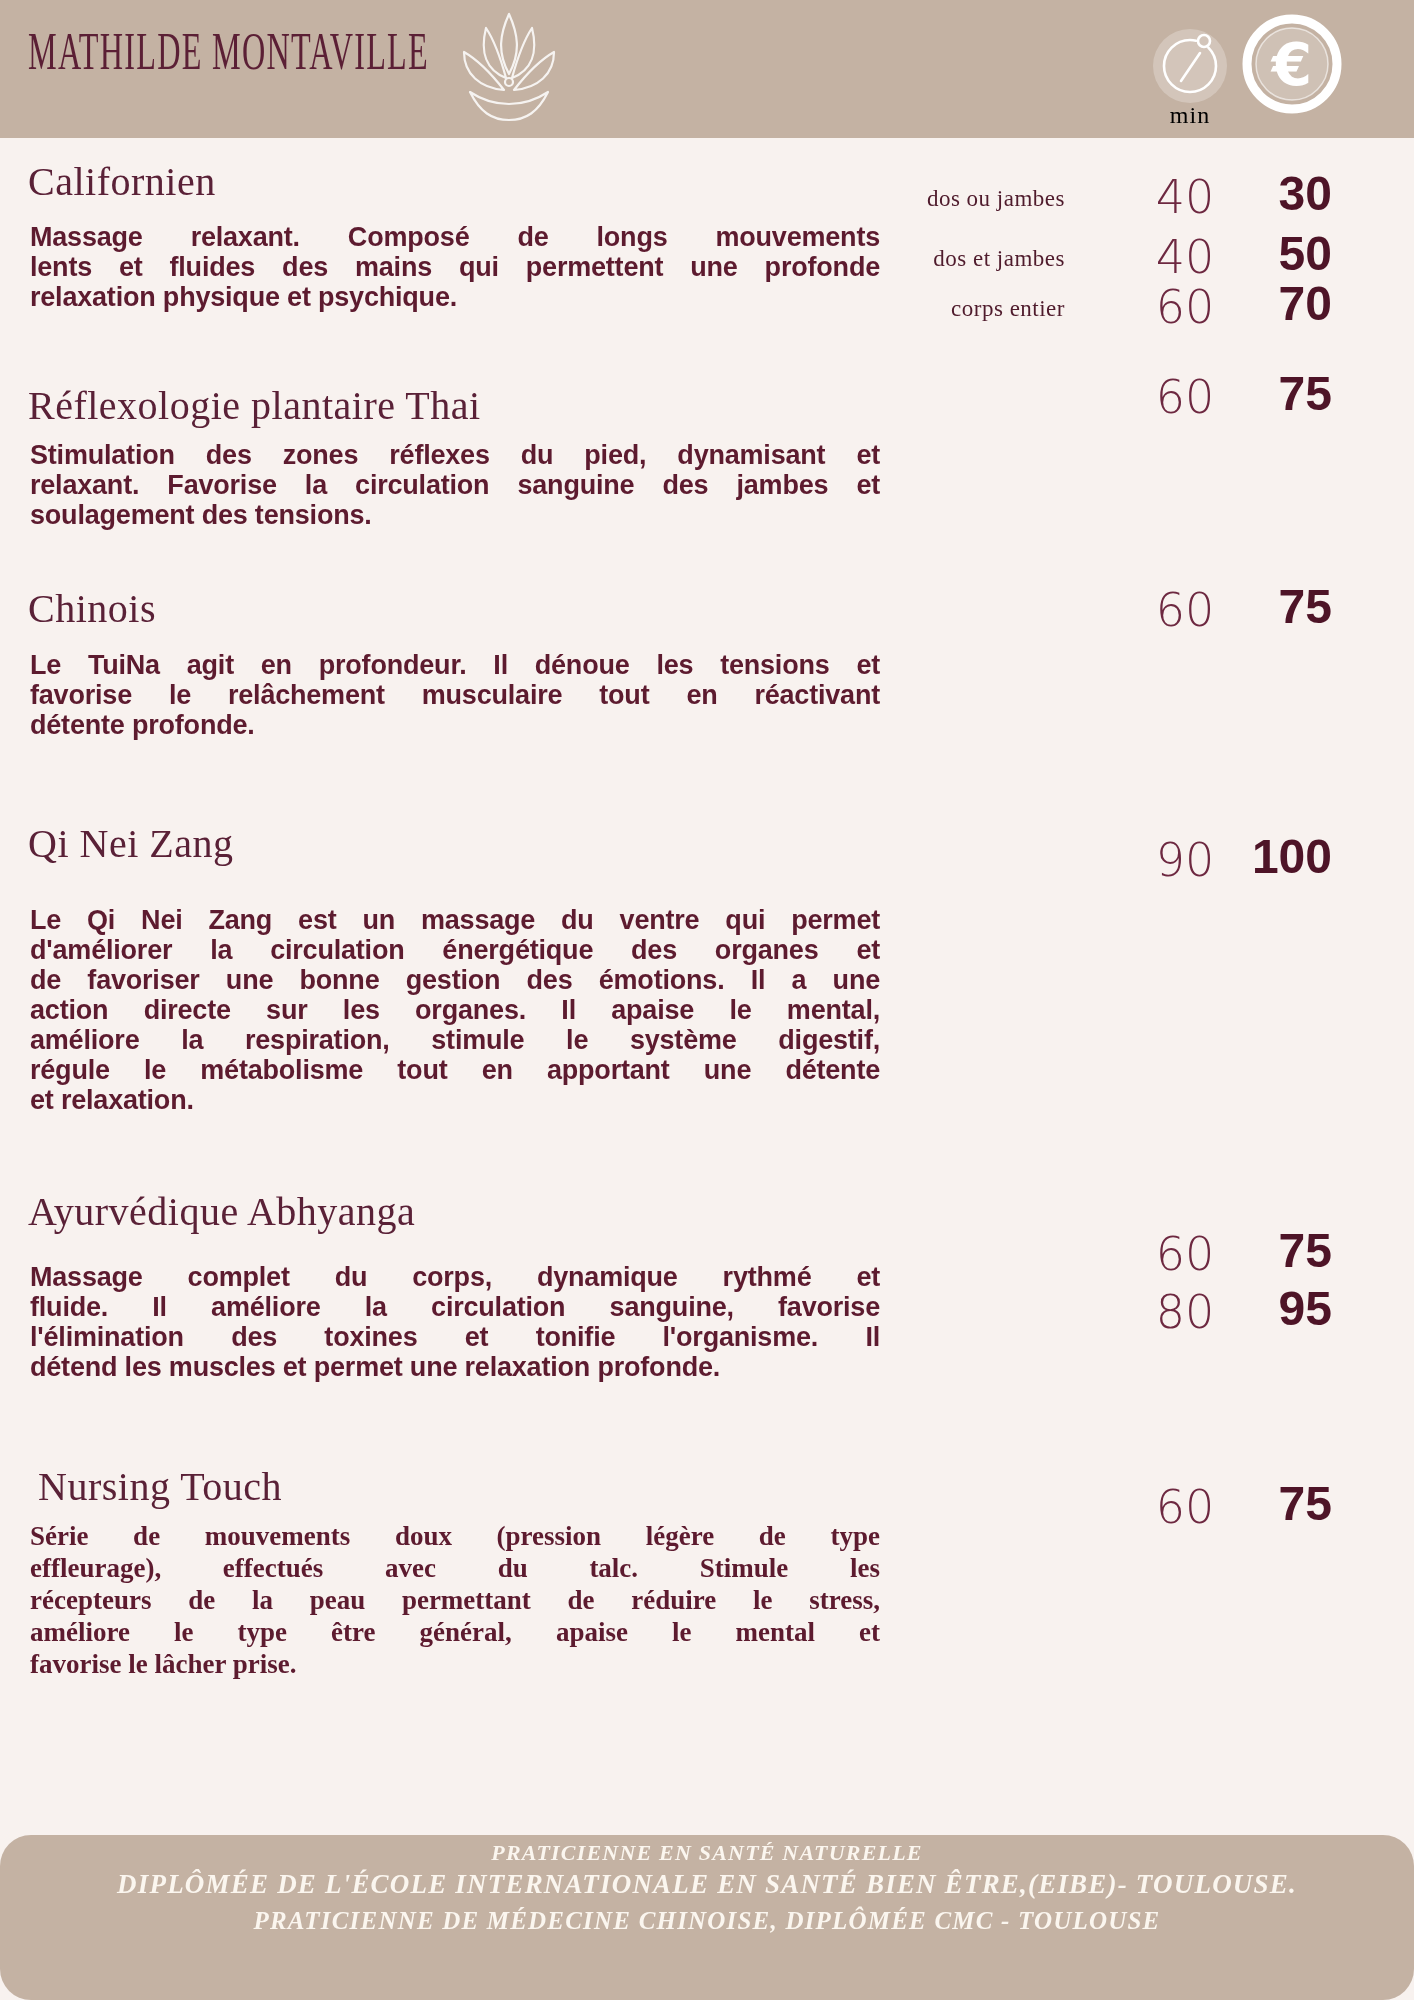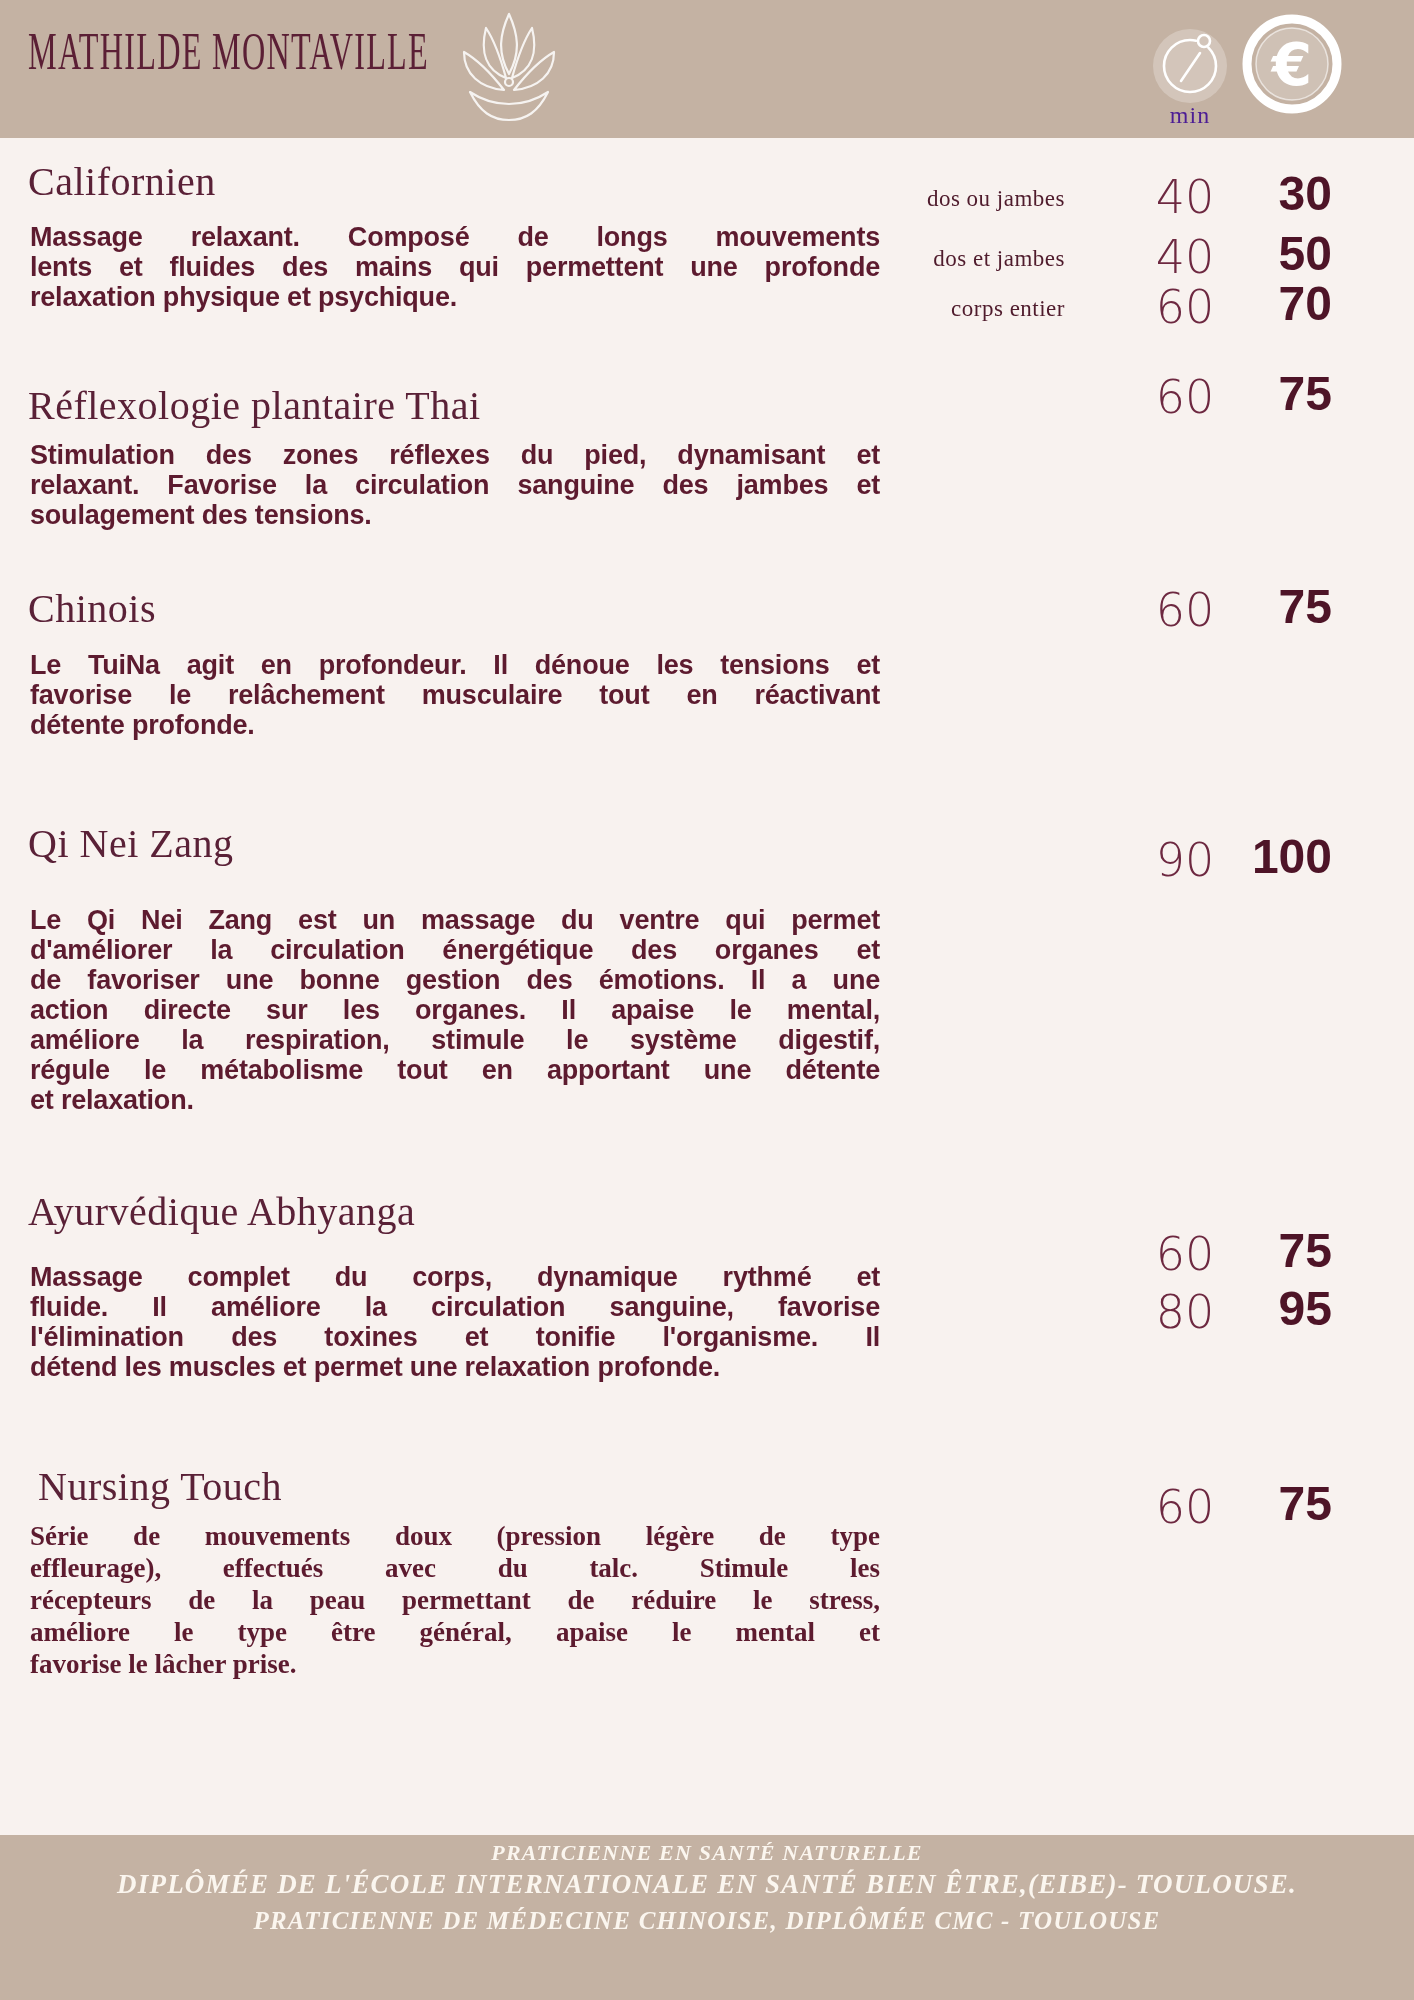--- a/index.html
+++ b/index.html
@@ -6,21 +6,21 @@
   #page{position:relative;width:1414px;height:2000px;background:#f8f2ef;overflow:hidden;
         font-family:"Liberation Sans",sans-serif;}
   
   .band{position:absolute;left:0;top:0;width:1414px;height:138px;background:#c4b2a3;}
   .brand{position:absolute;left:28px;top:22px;font-family:"Liberation Serif",serif;
          font-size:52px;font-weight:500;color:#5b1f35;white-space:nowrap;
          letter-spacing:2px;transform:scaleX(.62);transform-origin:0 50%;}
   .lotus{position:absolute;left:450px;top:8px;}
   .stopwatch{position:absolute;left:1150px;top:24px;}
   .minlabel{position:absolute;left:1150px;top:102px;width:80px;text-align:center;
-            font-family:"Liberation Serif",serif;font-size:24px;color:#4c1d95;letter-spacing:1px;}
+            font-family:"Liberation Serif",serif;font-size:24px;color:#000000;letter-spacing:1px;}
   .eurocoin{position:absolute;left:1240px;top:12px;}
   
   .section{position:absolute;left:0;top:0;width:1414px;height:0;}
   .section .title{position:absolute;left:28px;top:var(--tt);margin:0;
                   font-family:"Liberation Serif",serif;font-weight:400;
                   font-size:40px;color:#5a2137;letter-spacing:.5px;white-space:nowrap;}
   .section .desc{position:absolute;left:30px;top:var(--dt);width:850px;}
   .desc .dl{font-family:"Liberation Sans",sans-serif;font-weight:700;font-size:27px;
             line-height:30px;color:#5d1b2f;text-align:justify;text-align-last:justify;
             letter-spacing:-.2px;}
@@ -37,21 +37,21 @@
   
   .sec0{--tt:158px;--dt:222px;}  .sec0 .r0{top:174px;} .sec0 .r1{top:234px;} .sec0 .r2{top:284px;}
   .sec1{--tt:382px;--dt:440px;}  .sec1 .r0{top:374px;}
   .sec2{--tt:585px;--dt:650px;}  .sec2 .r0{top:587px;}
   .sec3{--tt:820px;--dt:905px;}  .sec3 .r0{top:837px;}
   .sec4{--tt:1188px;--dt:1262px;}.sec4 .r0{top:1231px;} .sec4 .r1{top:1289px;}
   .sec5{--tt:1463px;--dt:1520px;}.sec5 .r0{top:1484px;}
   .sec5 .title{left:38px;}
   .sec5 .desc .dl{font-family:"Liberation Serif",serif;font-size:27px;line-height:32px;letter-spacing:0;}
   
-  .footer{position:absolute;left:0;top:1835px;width:1414px;height:165px;background:#c4b2a3;}
+  .footer{position:absolute;left:0;top:1835px;width:1414px;height:165px;background:#c4b2a3;border-radius:31px;}
   .footer .fl{position:absolute;left:0;width:100%;text-align:center;color:#fbf6ef;
        font-family:"Liberation Serif",serif;font-style:italic;font-weight:700;letter-spacing:1.2px;}
   .footer .f0{top:5px;font-size:22px;}
   .footer .f1{top:34px;font-size:27px;}
   .footer .f2{top:72px;font-size:25px;}
 </style>
 </head>
 <body>
 
 <div id="page">

